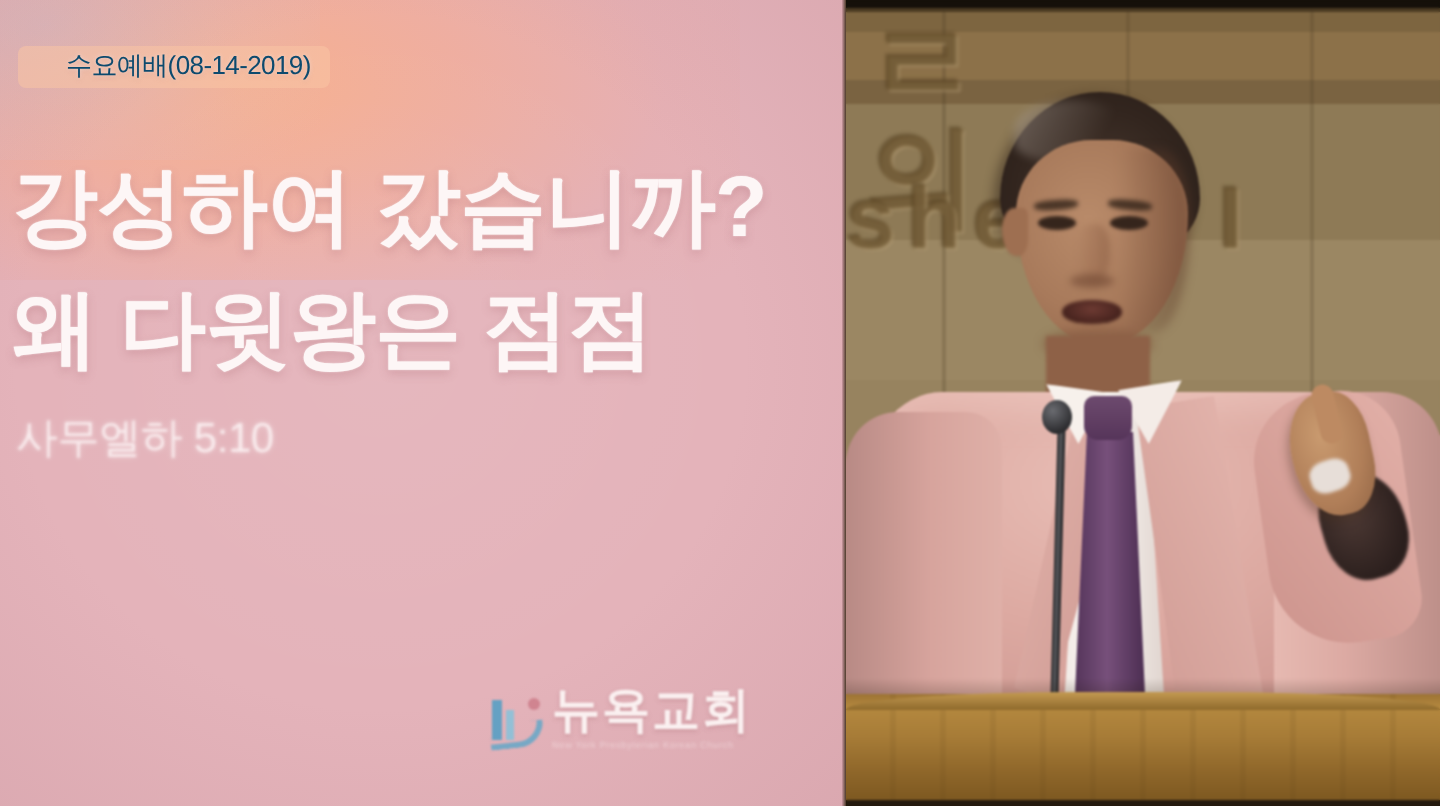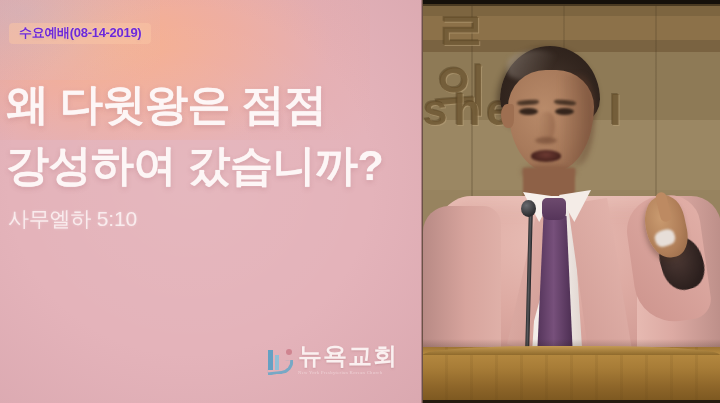--- a/index.html
+++ b/index.html
@@ -57,26 +57,26 @@
         rgba(255,255,255,0.06) 0%,
         rgba(180,120,130,0.00) 55%,
         rgba(168,112,124,0.16) 100%);
     pointer-events: none;
   }
 
   
   #date-badge {
     position: absolute;
     left: 9px; top: 23px;
-    padding: 3px 10px 4px 10px;
+    padding: 3px 10px 4px 24px;
     border-radius: 4px;
     background: rgba(250,196,164,0.55);
-    color: #6d28d9;
+    color: #0c4a6e;
     font-size: 13px;
-    font-weight: bold;
+    font-weight: normal;
     letter-spacing: -0.3px;
     line-height: 1.1;
     white-space: nowrap;
     text-shadow: 0 0 2px rgba(255,255,255,0.55),
                  0 1px 2px rgba(190,120,110,0.35);
     filter: blur(0.35px);
   }
 
   
   #headline {
@@ -114,26 +114,25 @@
     font-weight: bold;
     letter-spacing: -0.2px;
     white-space: nowrap;
     text-shadow: 0 0 3px rgba(255,255,255,0.30);
     filter: blur(0.95px);
   }
 
   
   #church-logo {
     position: absolute;
-    left: 266px; top: 344px;
+    left: 244px; top: 344px;
     display: flex;
     align-items: flex-end;
     gap: 6px;
     filter: blur(0.5px);
-    font-family: Liberation Serif, serif;
   }
   #logo-mark {
     position: relative;
     width: 26px; height: 30px;
     flex: 0 0 auto;
   }
   #logo-mark .bar-tall {
     position: absolute;
     left: 2px; top: 4px;
     width: 5px; height: 20px;
@@ -537,22 +536,22 @@
 <div id="stage">
 
   <div id="title-panel">
     <div id="glow-warm"></div>
     <div id="glow-cool"></div>
     <div id="vignette"></div>
 
     <div id="date-badge">수요예배(08-14-2019)</div>
 
     <div id="headline">
+      <span class="hl-line">강성하여 갔습니까?</span>
       <span class="hl-line">왜 다윗왕은 점점</span>
-      <span class="hl-line">강성하여 갔습니까?</span>
     </div>
 
     <div id="scripture">사무엘하 5:10</div>
 
 
     <div id="church-logo">
       <div id="logo-mark">
         <div class="bar-tall"></div>
         <div class="bar-mid"></div>
         <div class="swoosh"></div>

